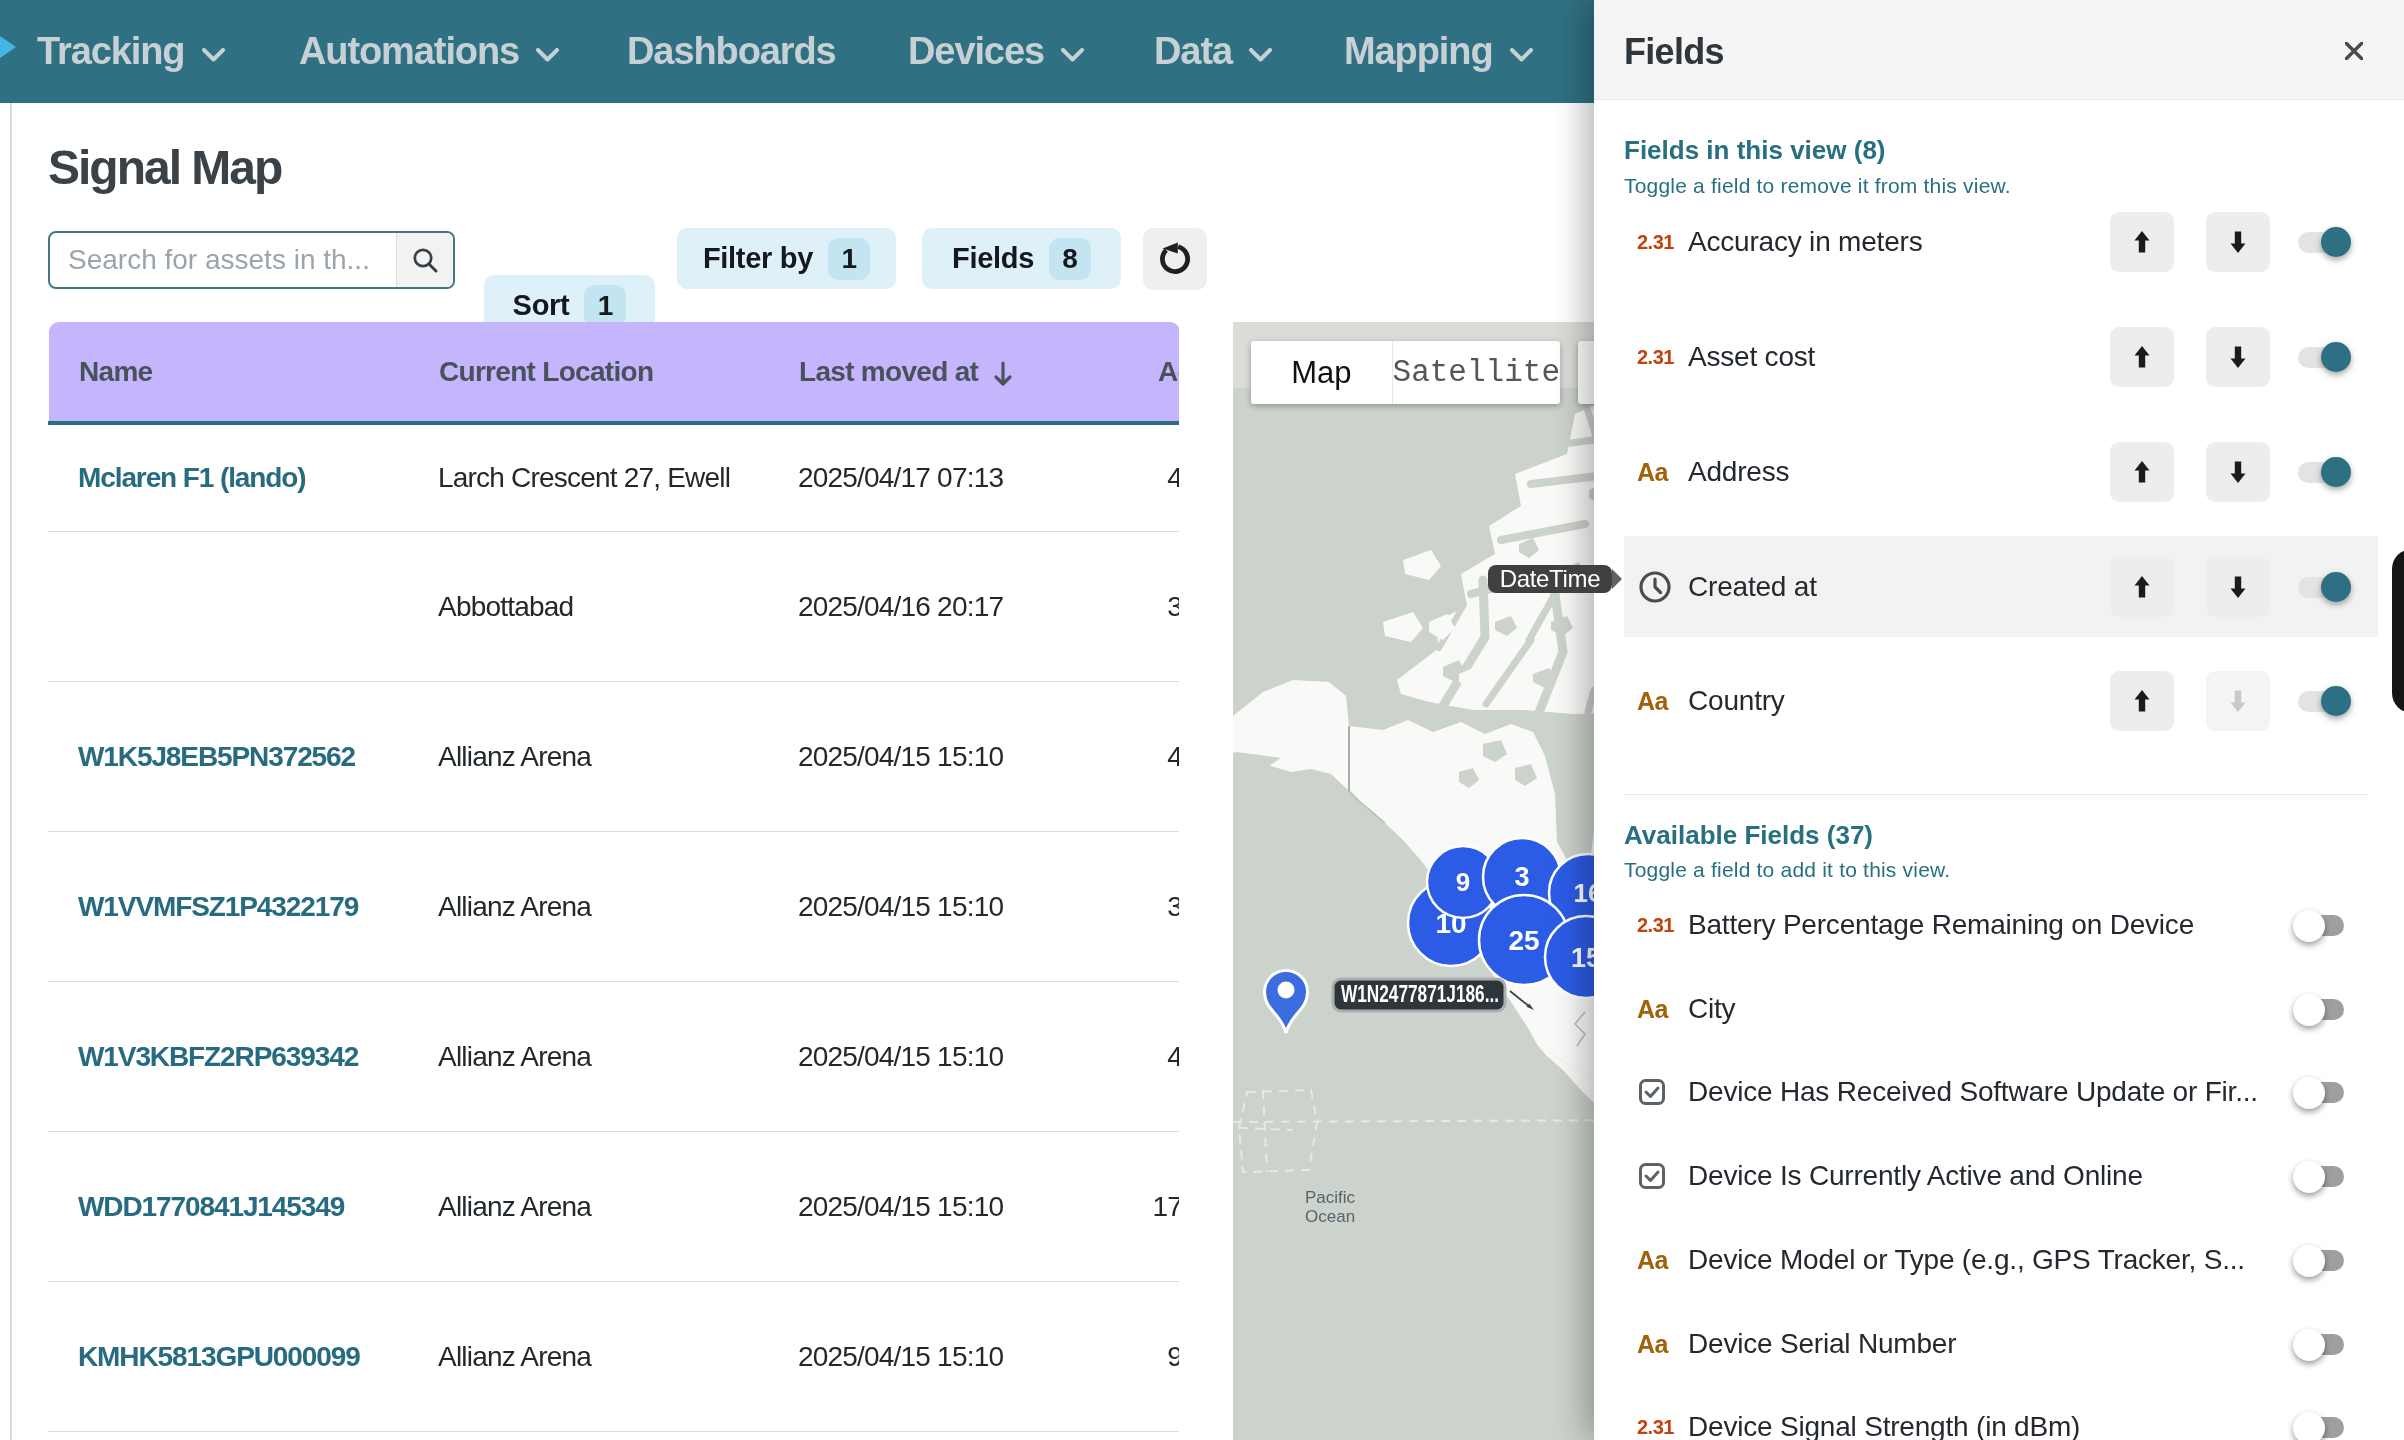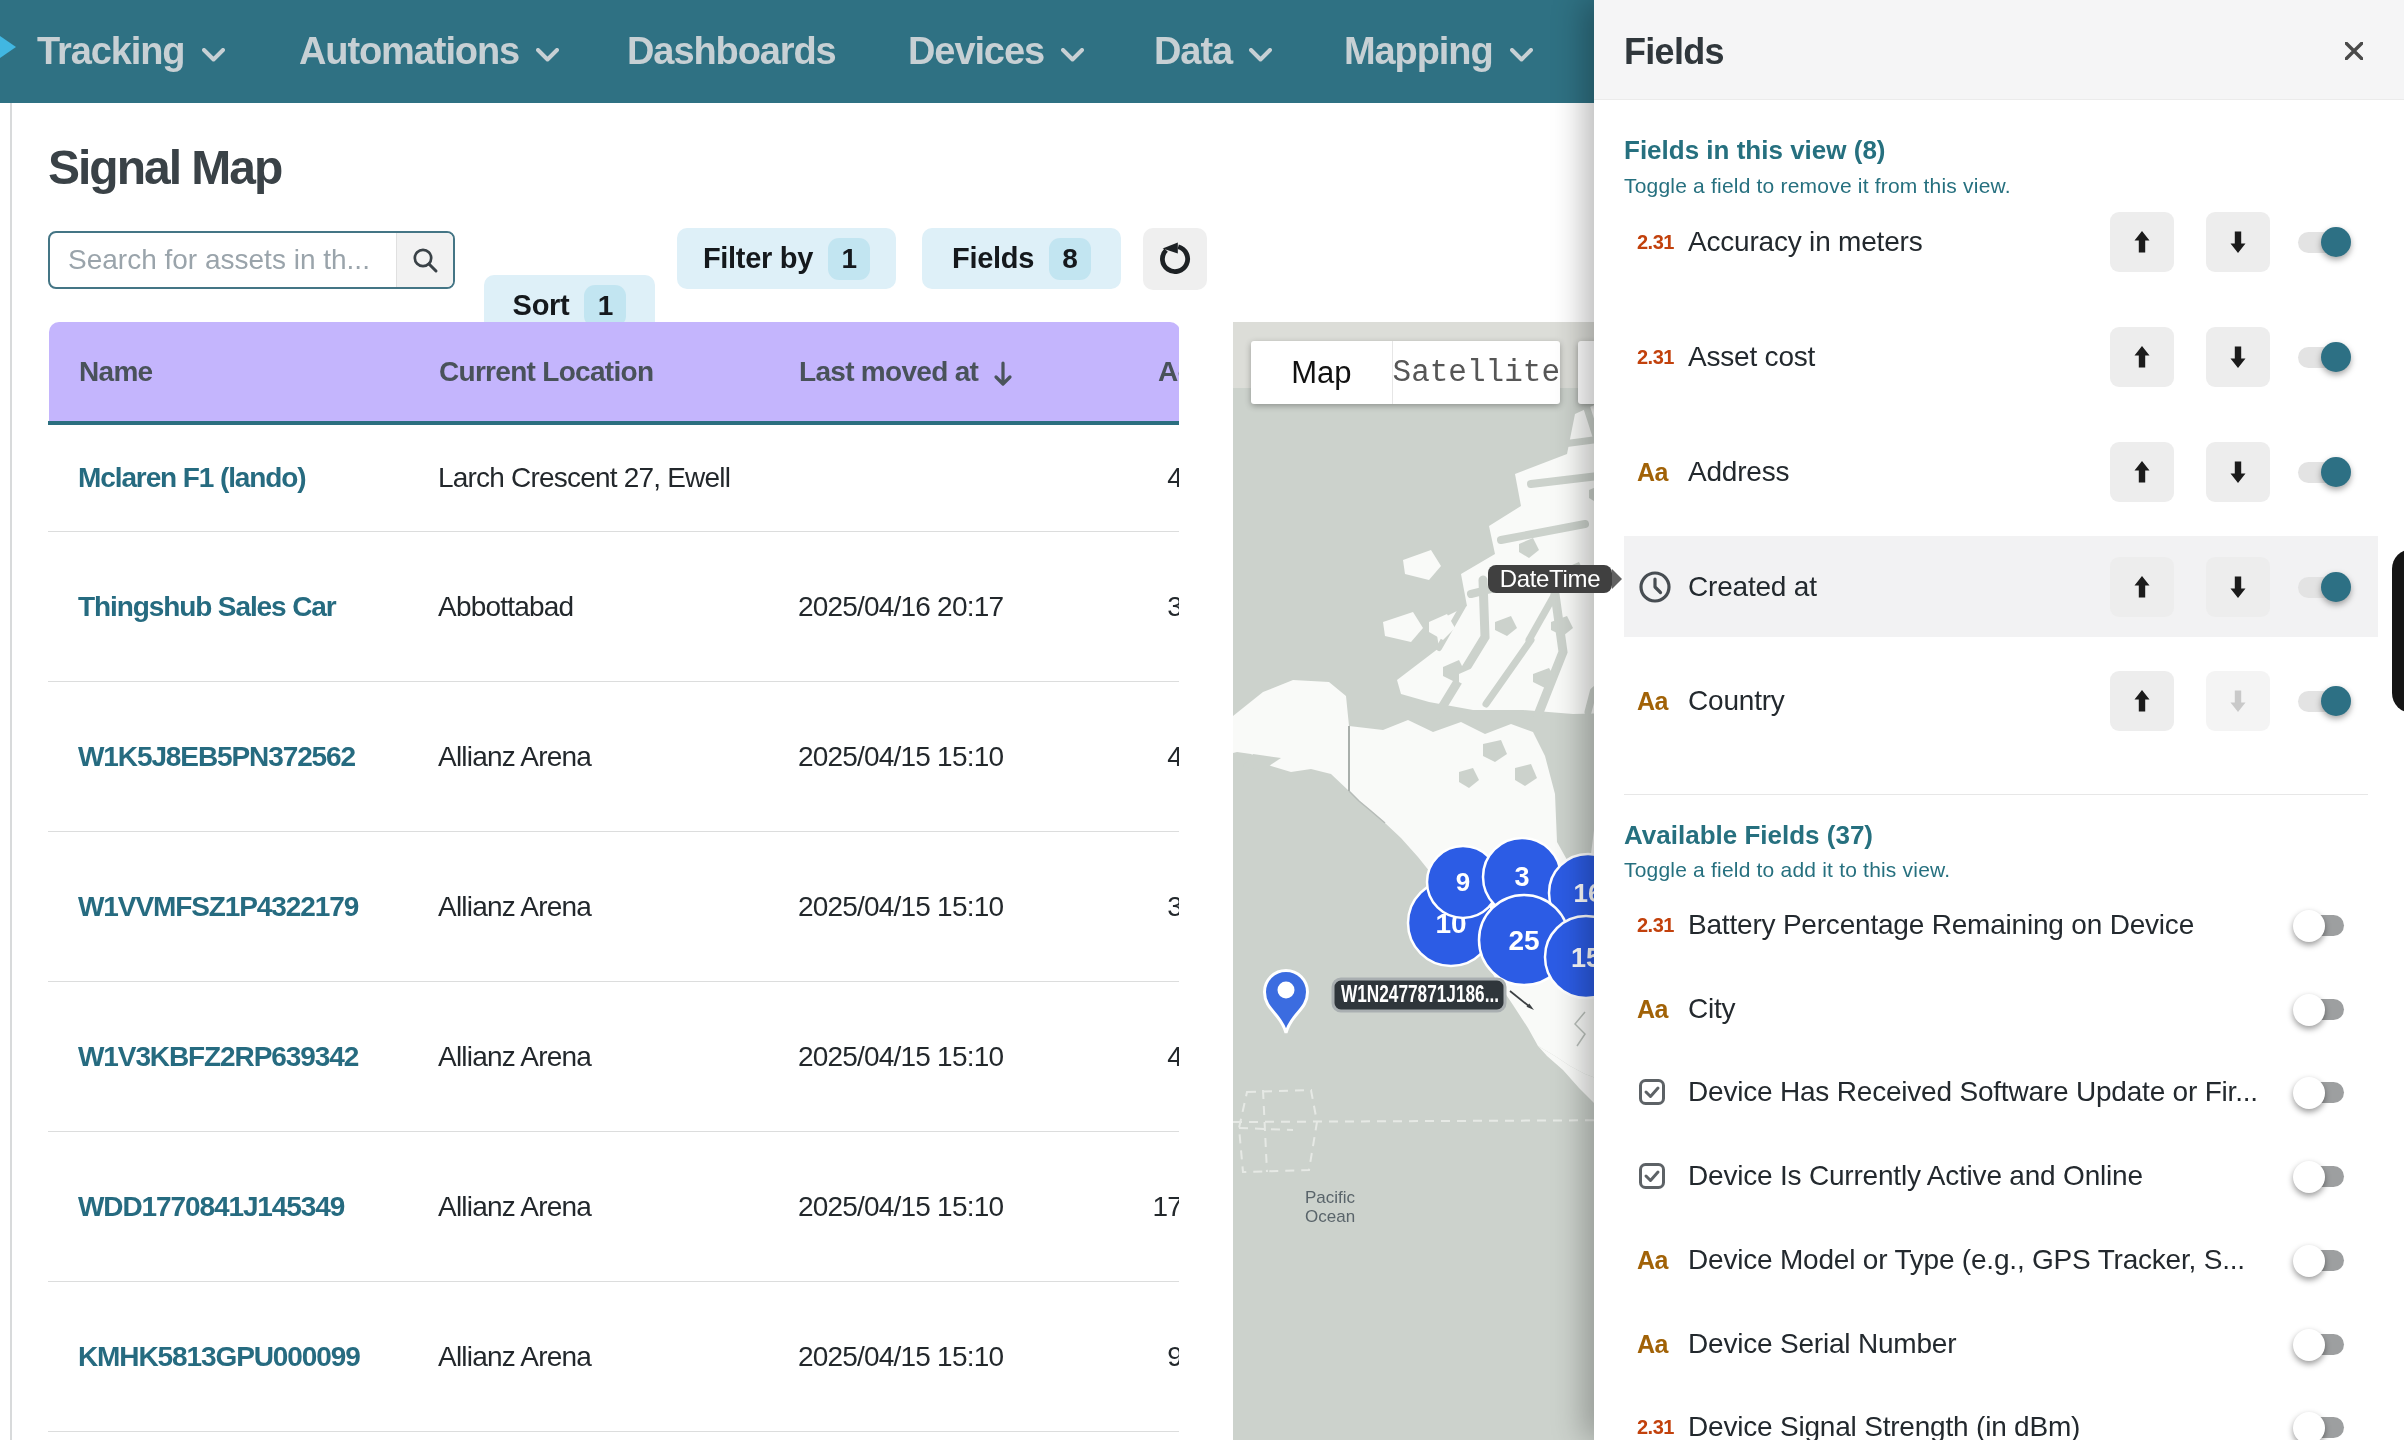--- a/index.html
+++ b/index.html
@@ -162,24 +162,24 @@
     <div class="th" style="left:390px;">Current Location</div>
     <div class="th" style="left:750px;">Last moved at&nbsp;&nbsp;<svg width="22" height="28" viewBox="0 0 22 28" style="margin-top:4px;">
           <path d="M11 3 L11 23 M4 17 L11 24 L18 17" fill="none" stroke="#4a545b" stroke-width="3.2" stroke-linecap="round" stroke-linejoin="round"></path>
         </svg></div>
     <div class="th" style="left:1109px;">Accuracy in meters</div>
   </div>
   <div id="tealbar"></div>
   <div class="row" style="top:103px; height:107px;">
     <div class="cell cname c1">Mclaren F1 (lando)</div>
     <div class="cell c2">Larch Crescent 27, Ewell</div>
+    <div class="cell c3">2025/04/17 07:13</div>
     <div class="cell c4">4</div>
   </div>
   <div class="row" style="top:210px; height:150px;">
-    <div class="cell cname c1">Thingshub Sales Car</div>
     <div class="cell c2">Abbottabad</div>
     <div class="cell c3">2025/04/16 20:17</div>
     <div class="cell c4">3</div>
   </div>
   <div class="row" style="top:360px; height:150px;">
     <div class="cell cname c1">W1K5J8EB5PN372562</div>
     <div class="cell c2">Allianz Arena</div>
     <div class="cell c3">2025/04/15 15:10</div>
     <div class="cell c4">4</div>
   </div>

